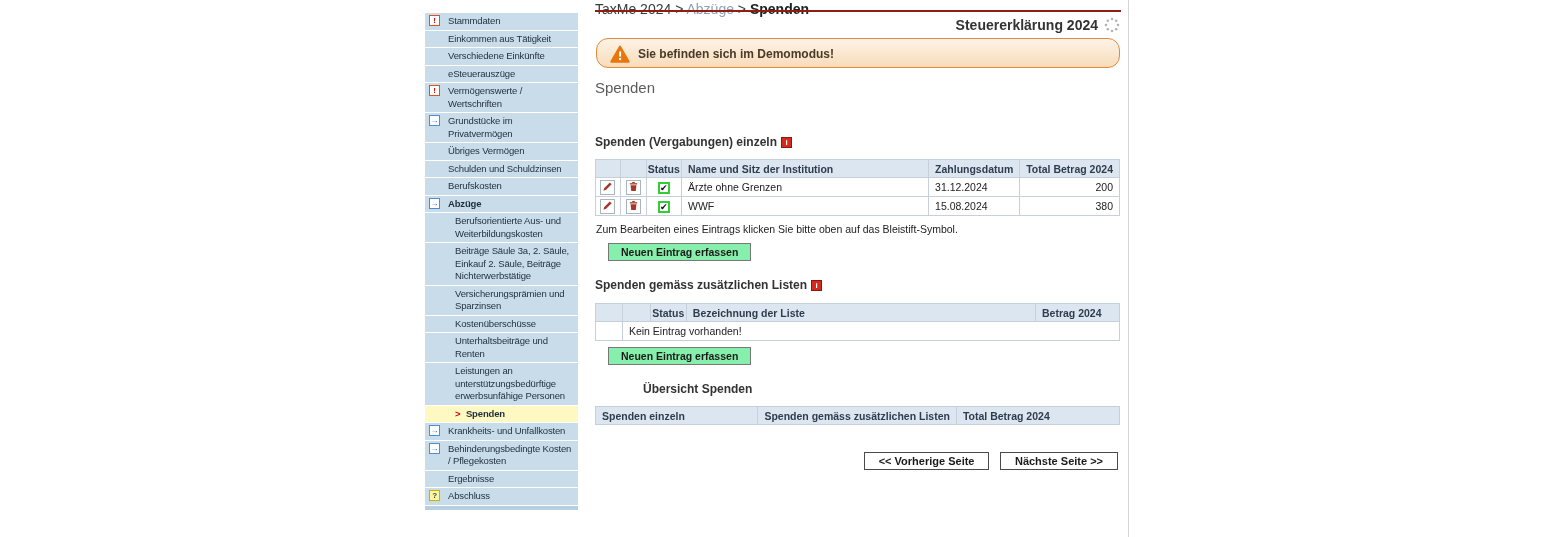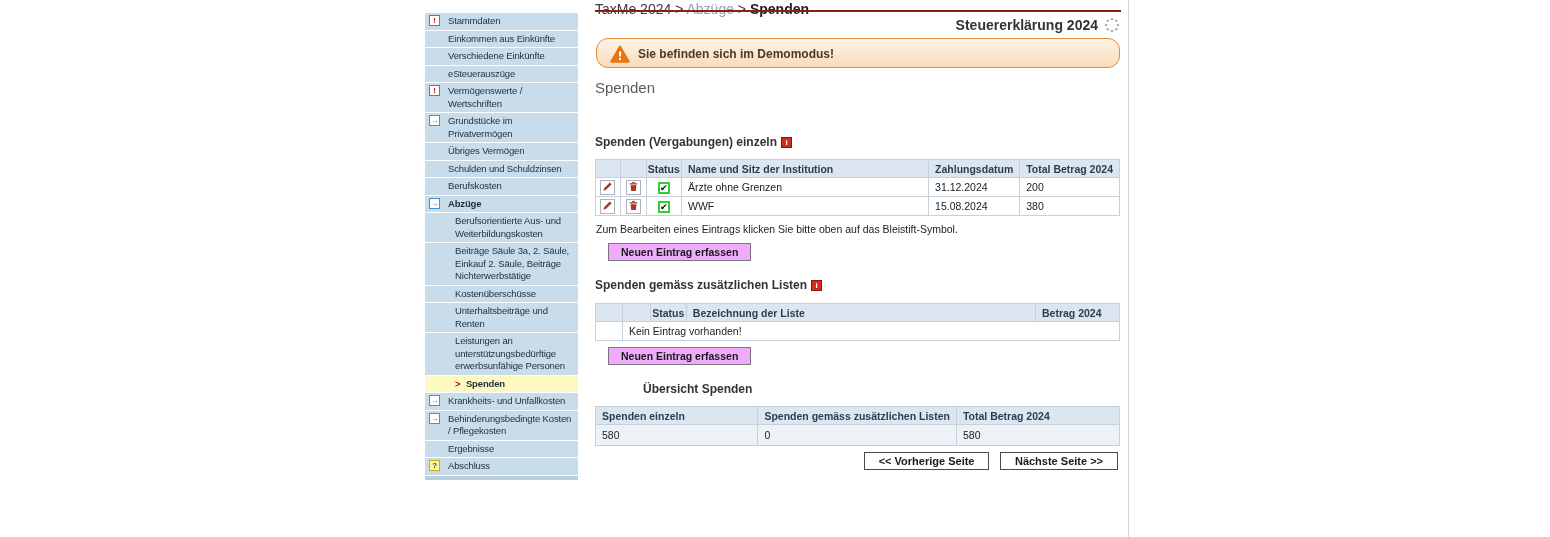--- a/index.html
+++ b/index.html
@@ -40,60 +40,61 @@
 
   .sec-h { position:absolute; left:0; font-size:12px; font-weight:bold; color:#333; }
   .info-ic { display:inline-block; width:11px; height:11px; margin-left:4px; background:#d22b20; border:1px solid #8e1511;
              color:#fff; font-size:8px; line-height:10px; text-align:center; font-weight:bold; vertical-align:1px; }
 
   .tbl { position:absolute; left:0; width:525px; border-collapse:collapse; font-size:10.5px; color:#222; }
   .tbl td, .tbl th { border:1px solid #c5d0db; padding:0 6px; height:19px; text-align:left; font-size:10.5px; white-space:nowrap; overflow:hidden; }
   .tbl th { background:#dce6f0; color:#2e3d4d; height:18px; font-weight:bold; }
   .tbl td { background:#fff; }
   .tbl .ctr { text-align:center; padding:0; }
-  .tbl .rgt { }
+  .tbl .rgt { text-align:right; }
   .icbtn { display:inline-block; width:15px; height:15px; border:1px solid #aab4bd; background:#fff; text-align:center; line-height:13px; cursor:pointer; vertical-align:middle; }
   .chk { display:inline-block; width:12px; height:12px; border:2px solid #35cc35; background:#fff; font-size:9px; line-height:9px; color:#111; text-align:center; vertical-align:middle; }
 
   .note { position:absolute; left:1px; font-size:10.5px; color:#222; }
-  .btn { position:absolute; background:#f0abfc; border:1px solid #777; font-size:10.5px; font-weight:bold; color:#1a1a1a;
+  .btn { position:absolute; background:#86efac; border:1px solid #777; font-size:10.5px; font-weight:bold; color:#1a1a1a;
          padding:2px 12px; cursor:pointer; font-family:"Liberation Sans", sans-serif; }
 
   .tbl3 td { background:#edf2f8; height:21px; }
 
   .navbtns { position:absolute; top:451px; right:2px; }
   .navbtn { background:#fff; border:1px solid #4a4a4a; font-size:11px; font-weight:bold; color:#1a1a1a;
             padding:2px 14px; margin-left:6px; cursor:pointer; font-family:"Liberation Sans", sans-serif; }
 </style>
 </head>
 <body>
 
 <div class="page">
 
   <nav class="sidebar">
     <div class="itm">
       <span class="icn alert">!</span>
       <span>Stammdaten</span></div>
-    <div class="itm"><span>Einkommen aus Einkünfte</span></div>
+    <div class="itm"><span>Einkommen aus Tätigkeit</span></div>
     <div class="itm"><span>Verschiedene Einkünfte</span></div>
     <div class="itm"><span>eSteuerauszüge</span></div>
     <div class="itm">
       <span class="icn alert">!</span>
       <span>Vermögenswerte / Wertschriften</span></div>
     <div class="itm">
       <span class="icn arrow">→</span>
       <span>Grundstücke im Privatvermögen</span></div>
     <div class="itm"><span>Übriges Vermögen</span></div>
     <div class="itm"><span>Schulden und Schuldzinsen</span></div>
     <div class="itm"><span>Berufskosten</span></div>
     <div class="itm bold">
       <span class="icn arrow">→</span>
       <span>Abzüge</span></div>
     <div class="itm sub"><span>Berufsorientierte Aus- und Weiterbildungskosten</span></div>
     <div class="itm sub"><span>Beiträge Säule 3a, 2. Säule, Einkauf 2. Säule, Beiträge Nichterwerbstätige</span></div>
+    <div class="itm sub"><span>Versicherungsprämien und Sparzinsen</span></div>
     <div class="itm sub"><span>Kostenüberschüsse</span></div>
     <div class="itm sub"><span>Unterhaltsbeiträge und Renten</span></div>
     <div class="itm sub"><span>Leistungen an unterstützungsbedürftige erwerbsunfähige Personen</span></div>
     <div class="itm sub sel">
       <span class="chev">&gt;</span>
       <span>Spenden</span></div>
     <div class="itm">
       <span class="icn arrow">→</span>
       <span>Krankheits- und Unfallkosten</span></div>
     <div class="itm">
@@ -240,25 +241,20 @@
           <col style="width:175px">
           <col style="width:175px">
           <col style="width:175px">
         </colgroup>
       <tbody>
           <tr>
         <th>Spenden einzeln</th>
         <th>Spenden gemäss zusätzlichen Listen</th>
         <th>Total Betrag 2024</th>
       </tr>
-      <tr>
-        <td class="rgt">580</td>
-        <td class="rgt">0</td>
-        <td class="rgt">580</td>
-      </tr>
     </tbody>
       </table>
 
     <div class="navbtns">
       <button class="navbtn">&lt;&lt; Vorherige Seite</button>
       <button class="navbtn">Nächste Seite &gt;&gt;</button>
     </div>
 
   </div>
 

